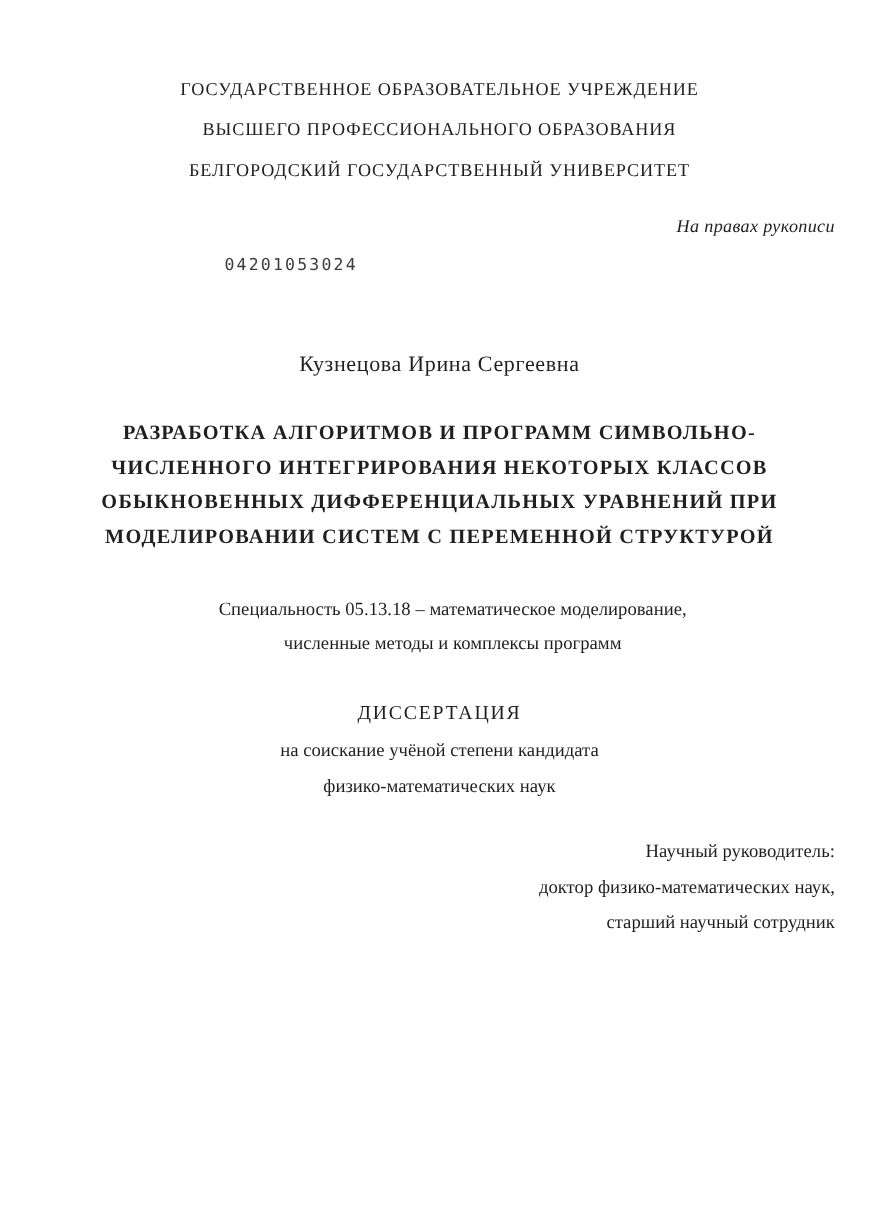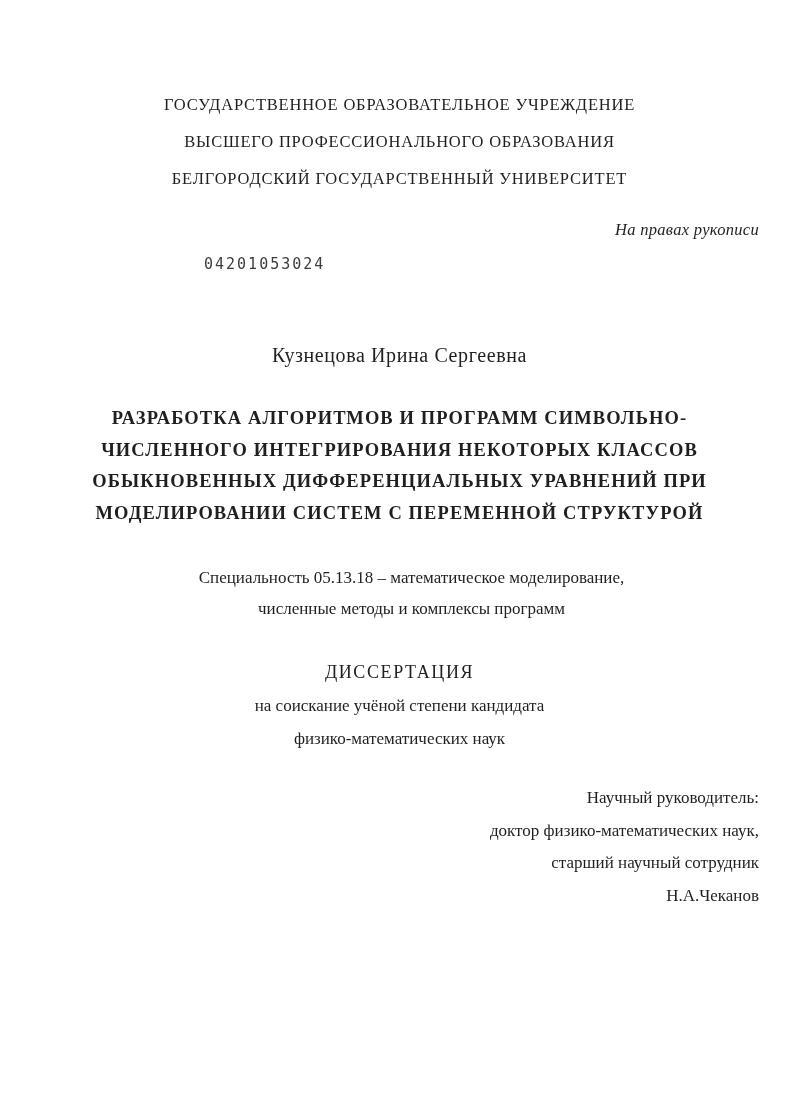--- a/index.html
+++ b/index.html
@@ -8,21 +8,20 @@
     background: #ffffff;
   }
   .page {
     position: relative;
     width: 799px;
     height: 890px;
     background: #ffffff;
     font-family: "Liberation Serif", serif;
     color: #1f1f1f;
     overflow: hidden;
-    margin-top: 24px;
   }
   .block { position: absolute; }
   .centered { left: 0; right: 0; text-align: center; }
 
   .institution {
     top: 62px;
     font-size: 16.5px;
     line-height: 37px;
     letter-spacing: 0.8px;
   }
@@ -120,19 +119,18 @@
   <div class="block centered dissertation">
     <div class="dissertation-label">ДИССЕРТАЦИЯ</div>
     <div>на соискание учёной степени кандидата</div>
     <div>физико-математических наук</div>
   </div>
 
   <div class="block supervisor">
     <div>Научный руководитель:</div>
     <div>доктор физико-математических наук,</div>
     <div>старший научный сотрудник</div>
-    <div>Н.А.Чеканов</div>
   </div>
 
 
   <div class="block stray-mark">`</div>
 
 </div>
 
 </body></html>

